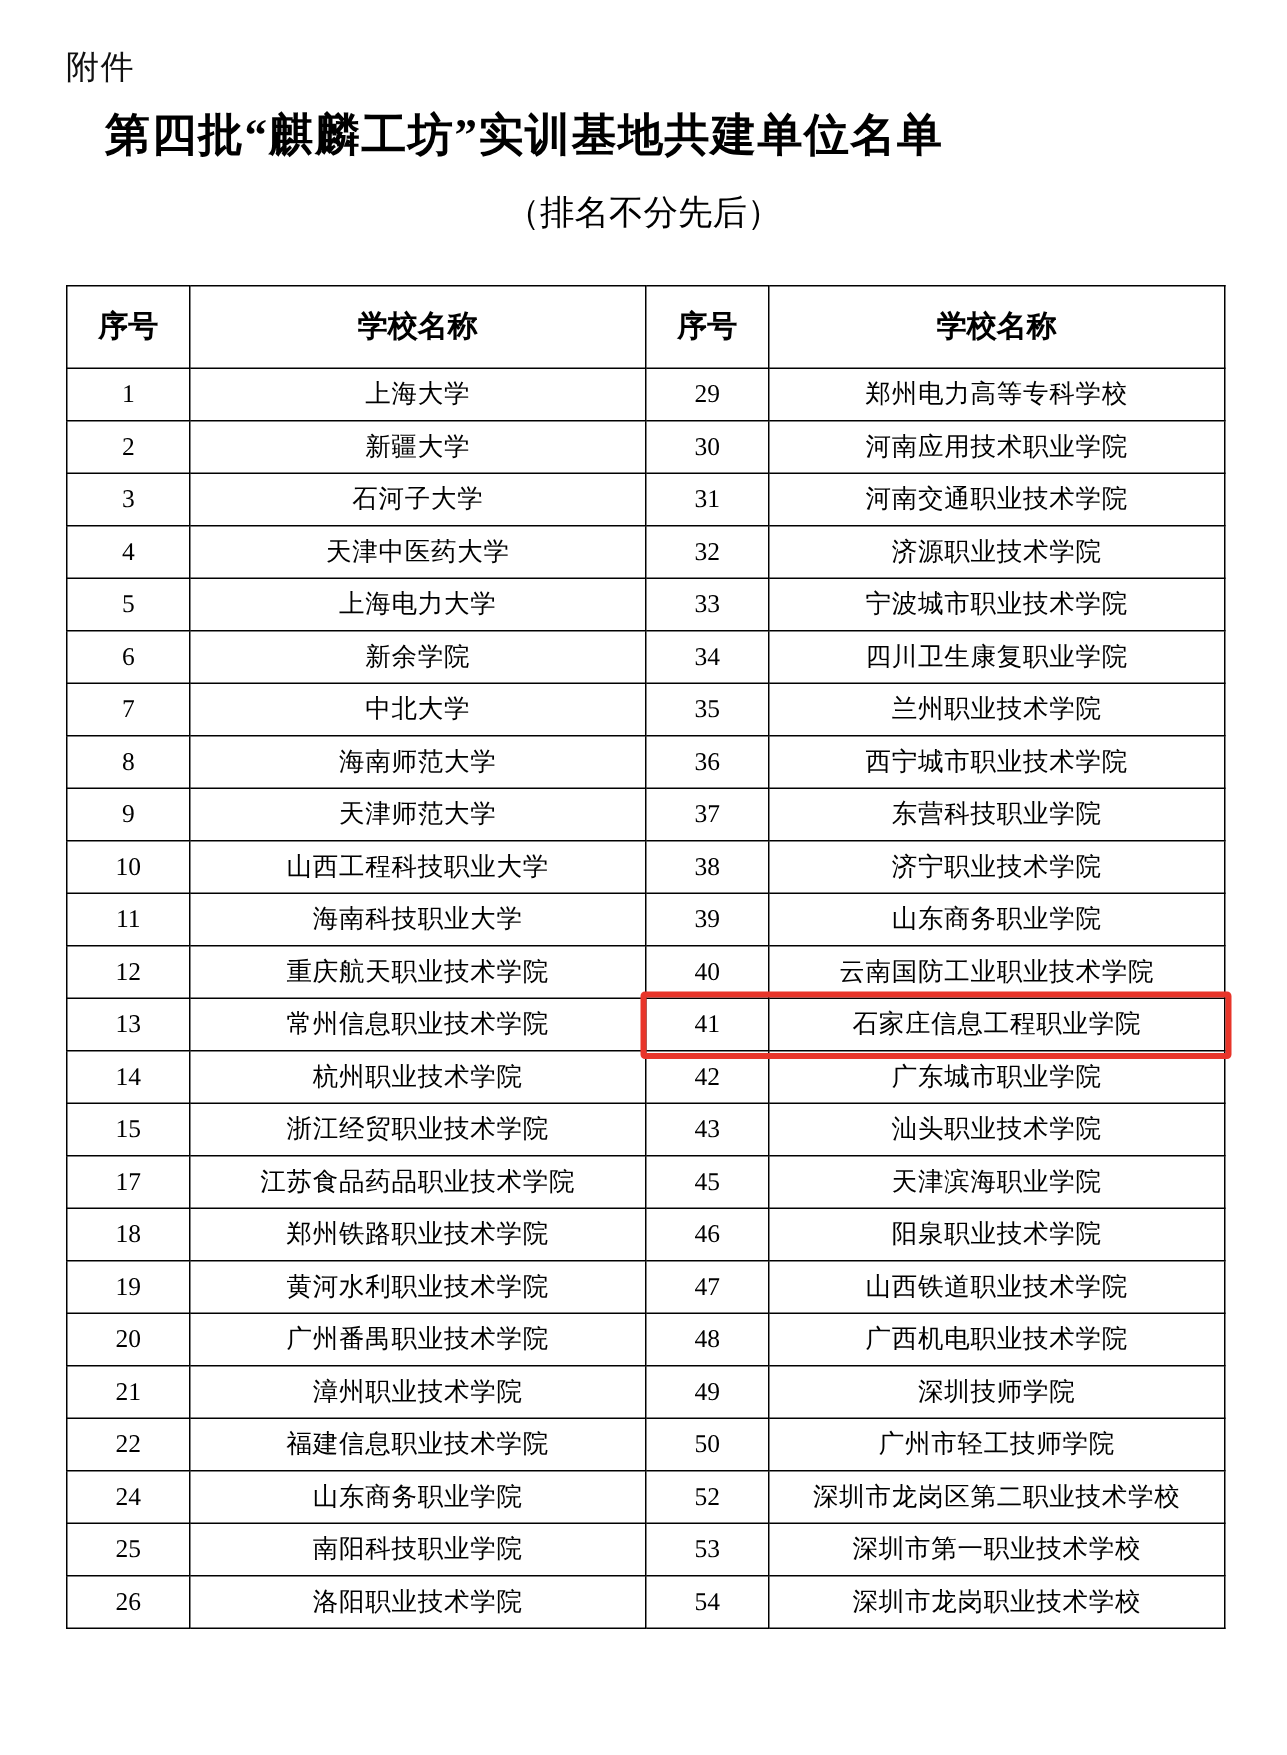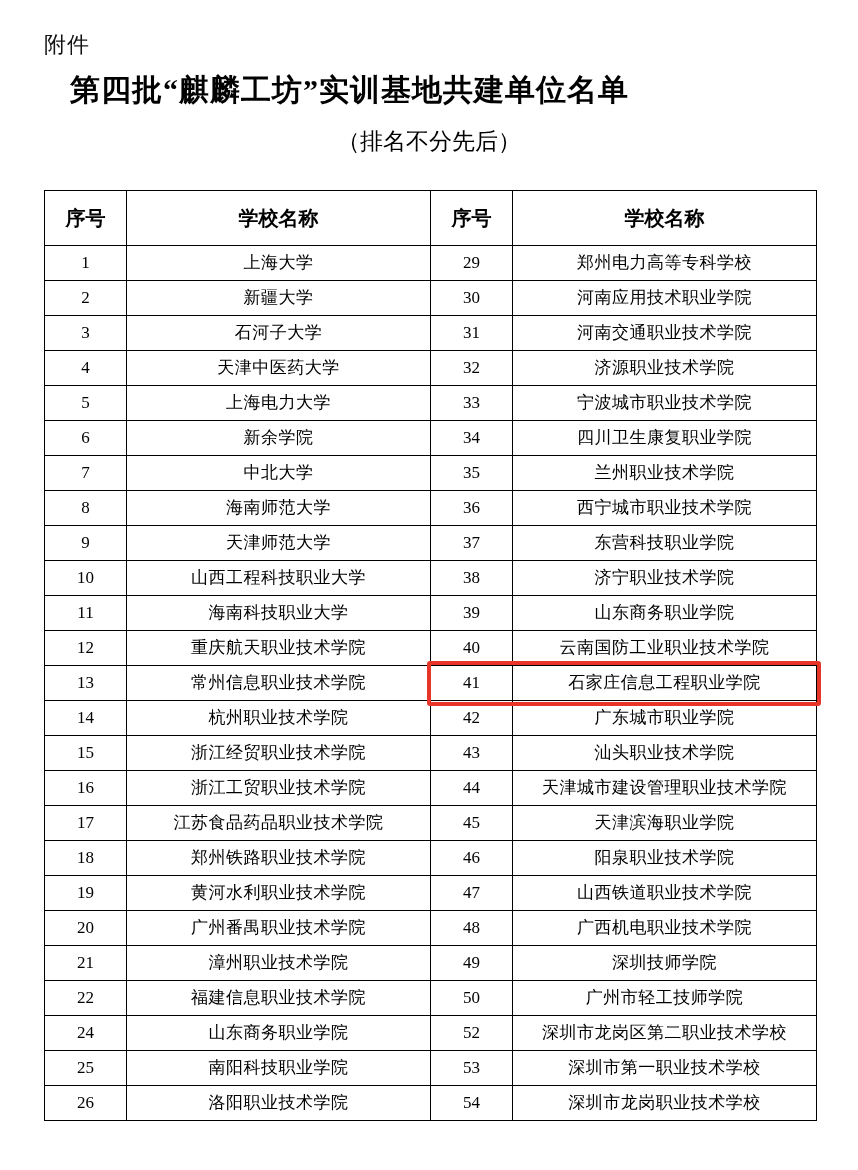--- a/index.html
+++ b/index.html
@@ -206,26 +206,20 @@
             <td class="num">42</td>
             <td class="name">广东城市职业学院</td>
           </tr>
           <tr>
             <td class="num">15</td>
             <td class="name">浙江经贸职业技术学院</td>
             <td class="num">43</td>
             <td class="name">汕头职业技术学院</td>
           </tr>
           <tr>
-            <td class="num">16</td>
-            <td class="name">浙江工贸职业技术学院</td>
-            <td class="num">44</td>
-            <td class="name">天津城市建设管理职业技术学院</td>
-          </tr>
-          <tr>
             <td class="num">17</td>
             <td class="name">江苏食品药品职业技术学院</td>
             <td class="num">45</td>
             <td class="name">天津滨海职业学院</td>
           </tr>
           <tr>
             <td class="num">18</td>
             <td class="name">郑州铁路职业技术学院</td>
             <td class="num">46</td>
             <td class="name">阳泉职业技术学院</td>

